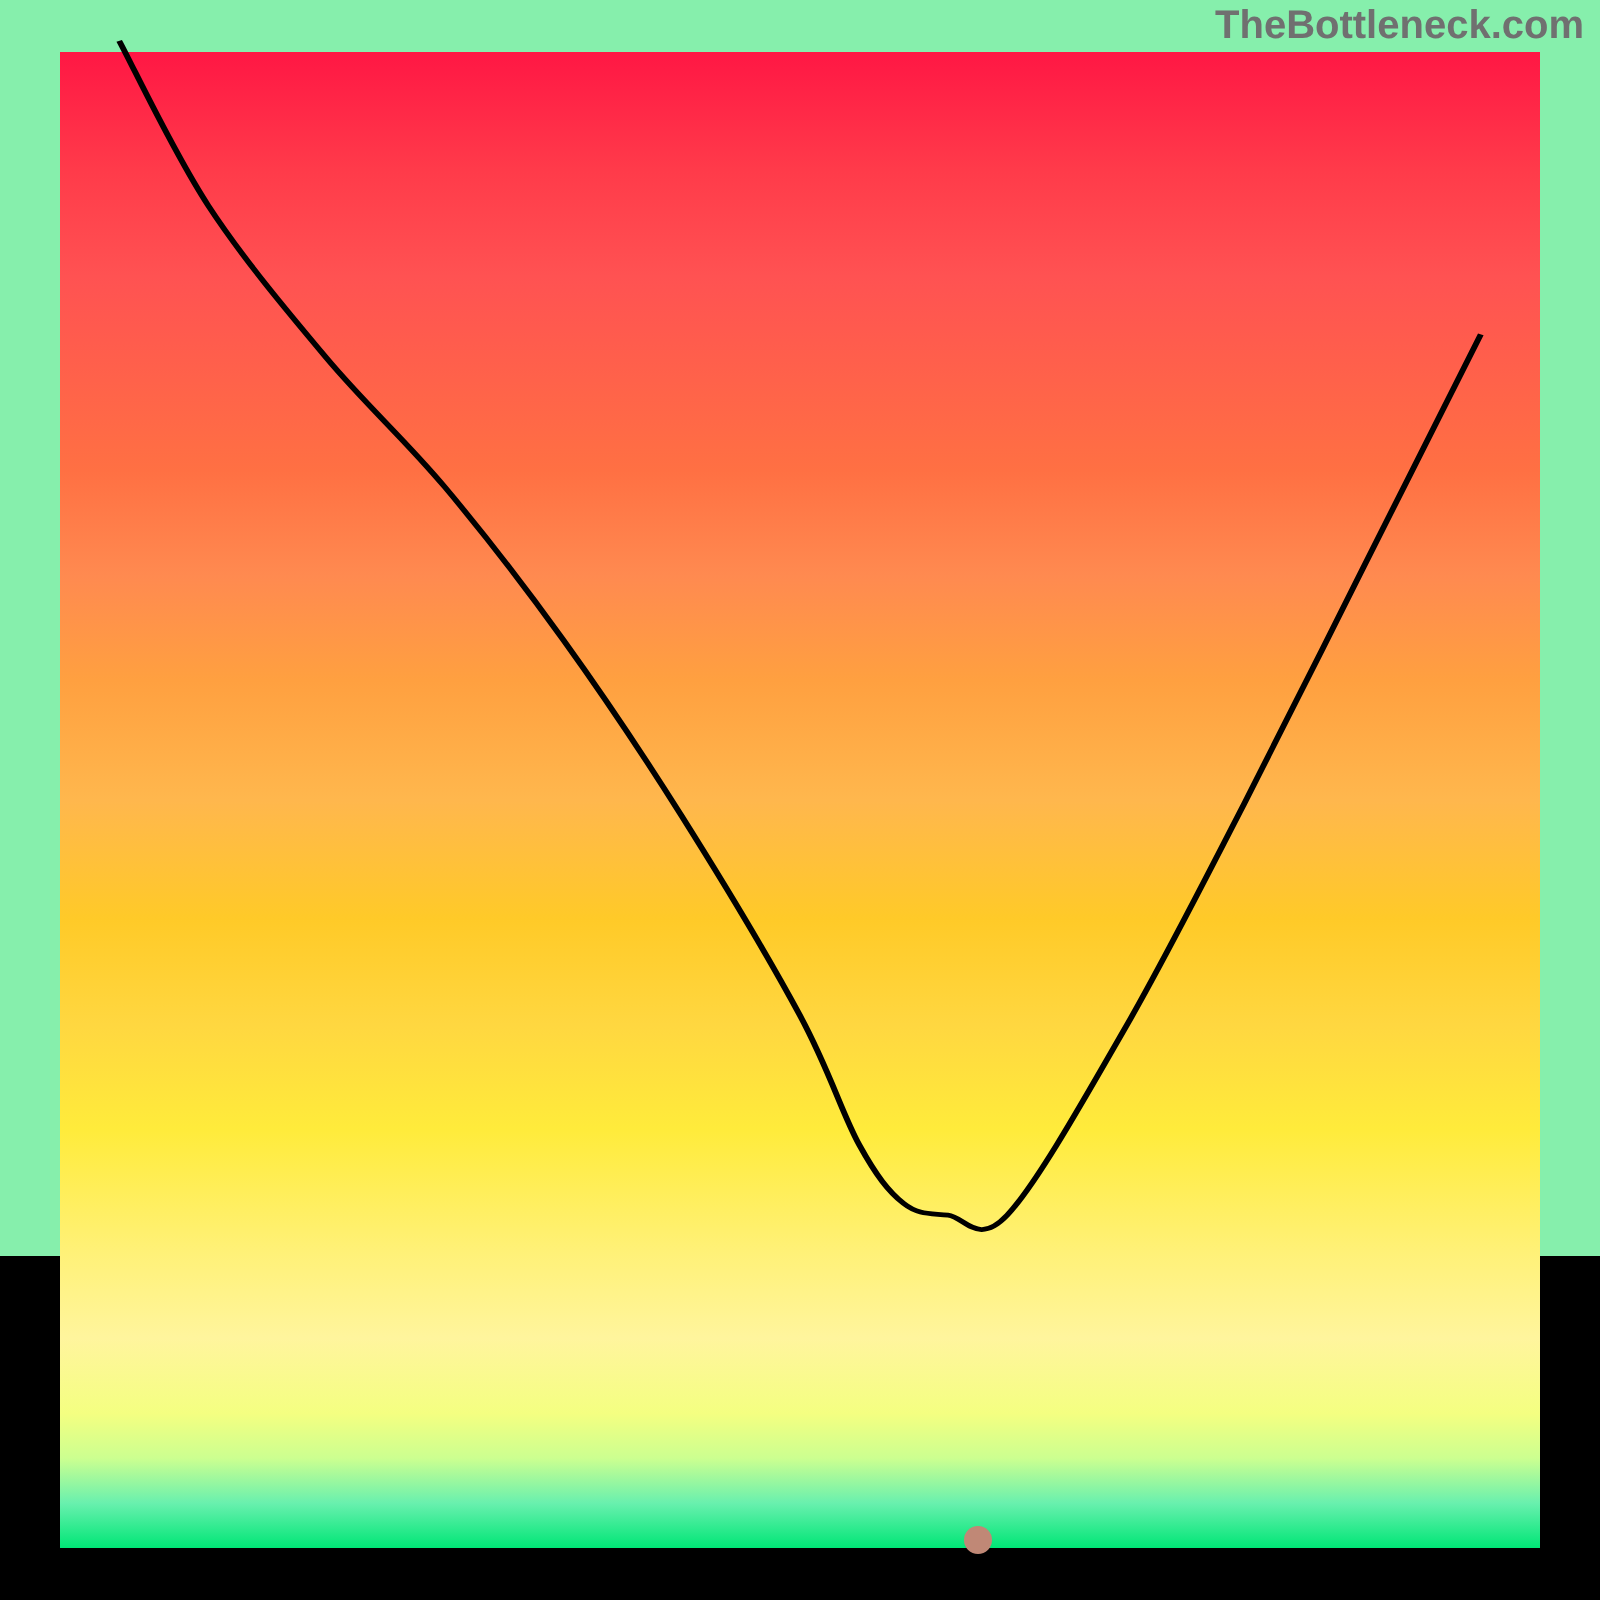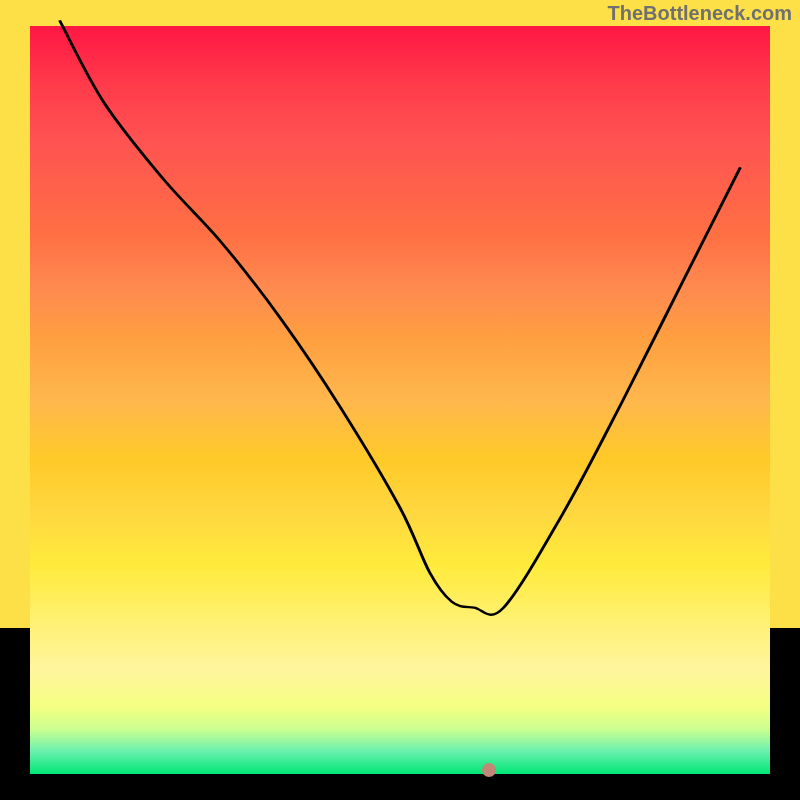--- a/index.html
+++ b/index.html
@@ -1,21 +1,21 @@
 <!DOCTYPE html>
 <html><head>
 <meta charset="utf-8">
 <style>
   * { margin: 0; padding: 0; box-sizing: border-box; }
   html, body { width: 800px; height: 800px; overflow: hidden; background: #000; }
   .container {
     position: relative;
     width: 800px;
     height: 628px;
-    background: #fde047;
+    background: #86efac;
   }
   .watermark {
     position: absolute;
     top: 2px;
     right: 8px;
     font-family: Arial, sans-serif;
     font-size: 20px;
     font-weight: bold;
     color: #707070;
     z-index: 10;

